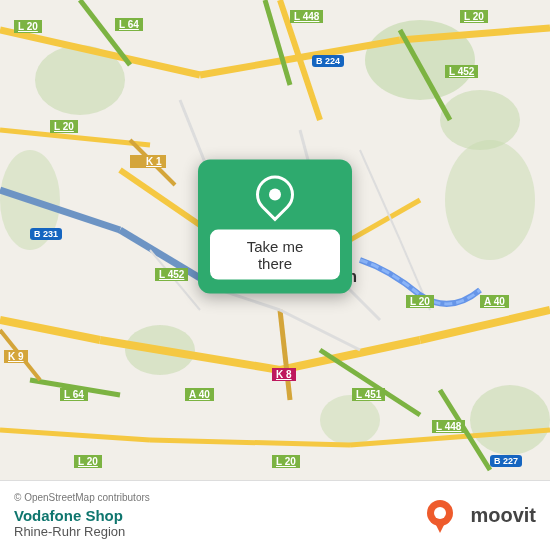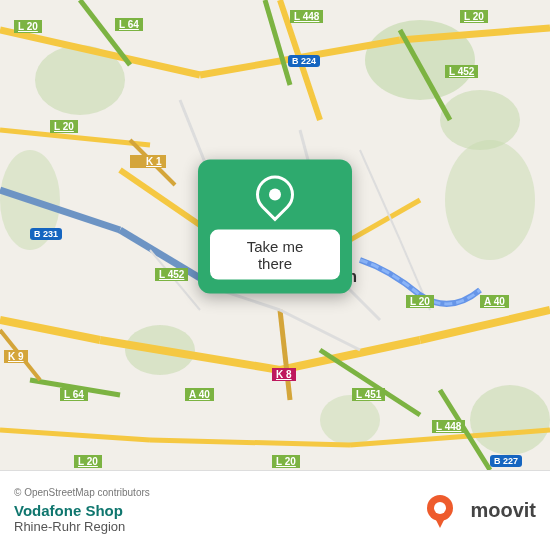--- a/index.html
+++ b/index.html
@@ -111,21 +111,21 @@
       top: 268px;
       left: 310px;
     }
 
     
     #bottom-bar {
       position: absolute;
       bottom: 0;
       left: 0;
       width: 550px;
-      height: 80px;
+      height: 70px;
       background: white;
       border-top: 1px solid #ddd;
       display: flex;
       align-items: center;
       padding: 0 14px;
       justify-content: space-between;
     }
 
     .bottom-left {
       display: flex;
@@ -233,21 +233,21 @@
     <line x1="280" y1="310" x2="360" y2="350" stroke="#ddd" stroke-width="3"></line>
 
     <path d="M 360 260 Q 390 270 420 295 Q 450 315 480 290" stroke="#6695e8" stroke-width="6" fill="none"></path>
     <path d="M 360 260 Q 390 270 420 295 Q 450 315 480 290" stroke="#8ab4f8" stroke-width="3" fill="none" stroke-dasharray="8,4"></path>
   </svg>
 
   <div class="road-label" style="top:18px;left:115px;">L 64</div>
   <div class="road-label" style="top:10px;left:290px;">L 448</div>
   <div class="road-label" style="top:10px;left:460px;">L 20</div>
   <div class="road-label" style="top:65px;left:445px;">L 452</div>
-  <div class="road-label-blue" style="top:55px;left:288px;">B 224</div>
+  <div class="road-label-blue" style="top:55px;left:312px;">B 224</div>
   <div class="road-label" style="top:120px;left:50px;">L 20</div>
   <div class="road-label" style="top:155px;left:130px;background:#d4a53a;padding-left:16px;">K 1</div>
   <div class="road-label" style="top:20px;left:14px;">L 20</div>
   <div class="road-label-blue" style="top:220px;left:30px;margin-top:8px;">B 231</div>
   <div class="road-label" style="top:268px;left:155px;">L 452</div>
   <div class="road-label" style="top:295px;left:406px;">L 20</div>
   <div class="road-label" style="top:295px;left:480px;">A 40</div>
   <div class="road-label" style="top:350px;left:4px;background:#d4a53a;">K 9</div>
   <div class="road-label" style="top:388px;left:60px;">L 64</div>
   <div class="road-label" style="top:388px;left:185px;">A 40</div>

